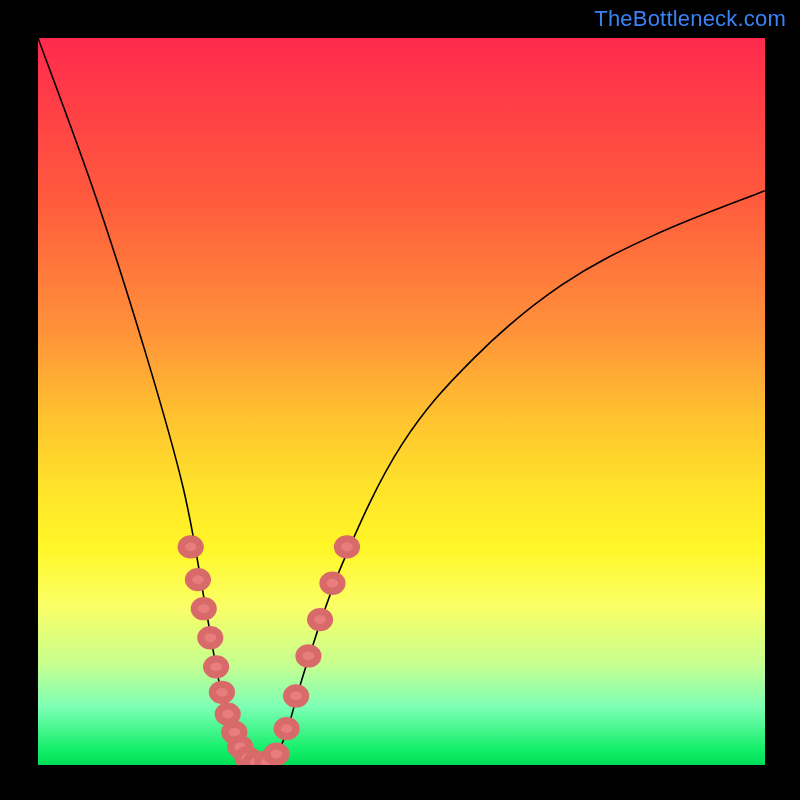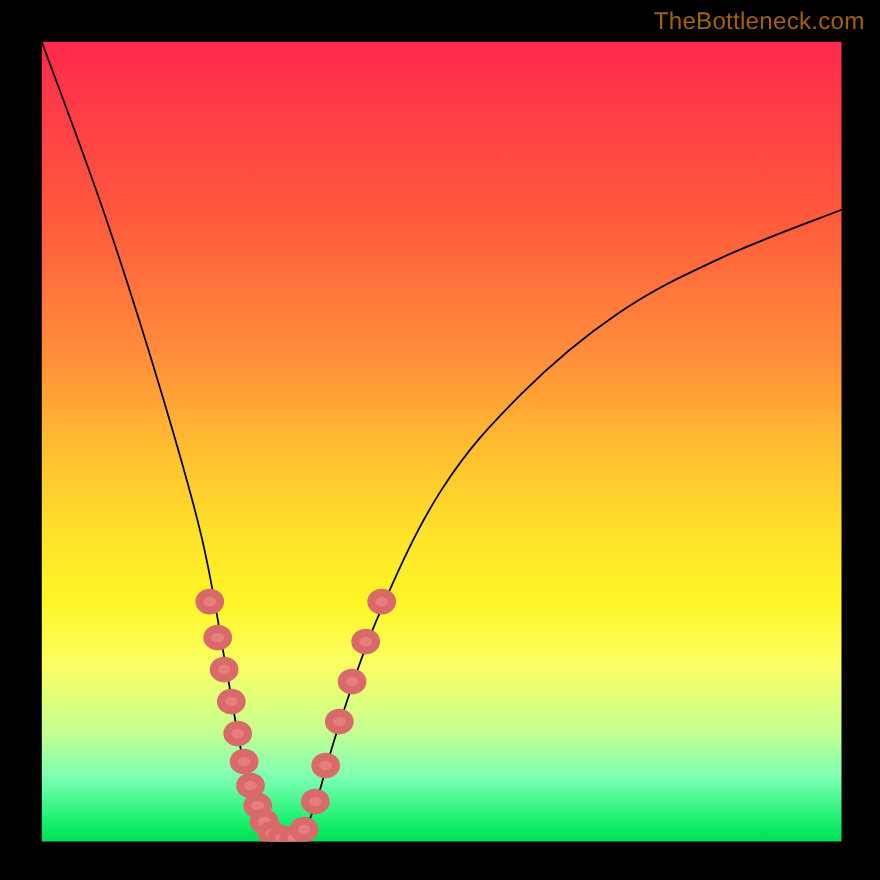--- a/index.html
+++ b/index.html
@@ -35,21 +35,21 @@
       #c8ff8f 86%,
       #7dffb5 92%,
       #12ee67 98%,
       #00de56 100%
     );
   }
   .watermark {
     position: absolute;
     top: 6px;
     right: 14px;
-    color: #a16207;
+    color: #3b82f6;
     font-size: 22px;
     font-weight: 500;
     letter-spacing: 0.2px;
     user-select: none;
   }
   svg.curve {
     position: absolute;
     left: 0;
     top: 0;
   }

